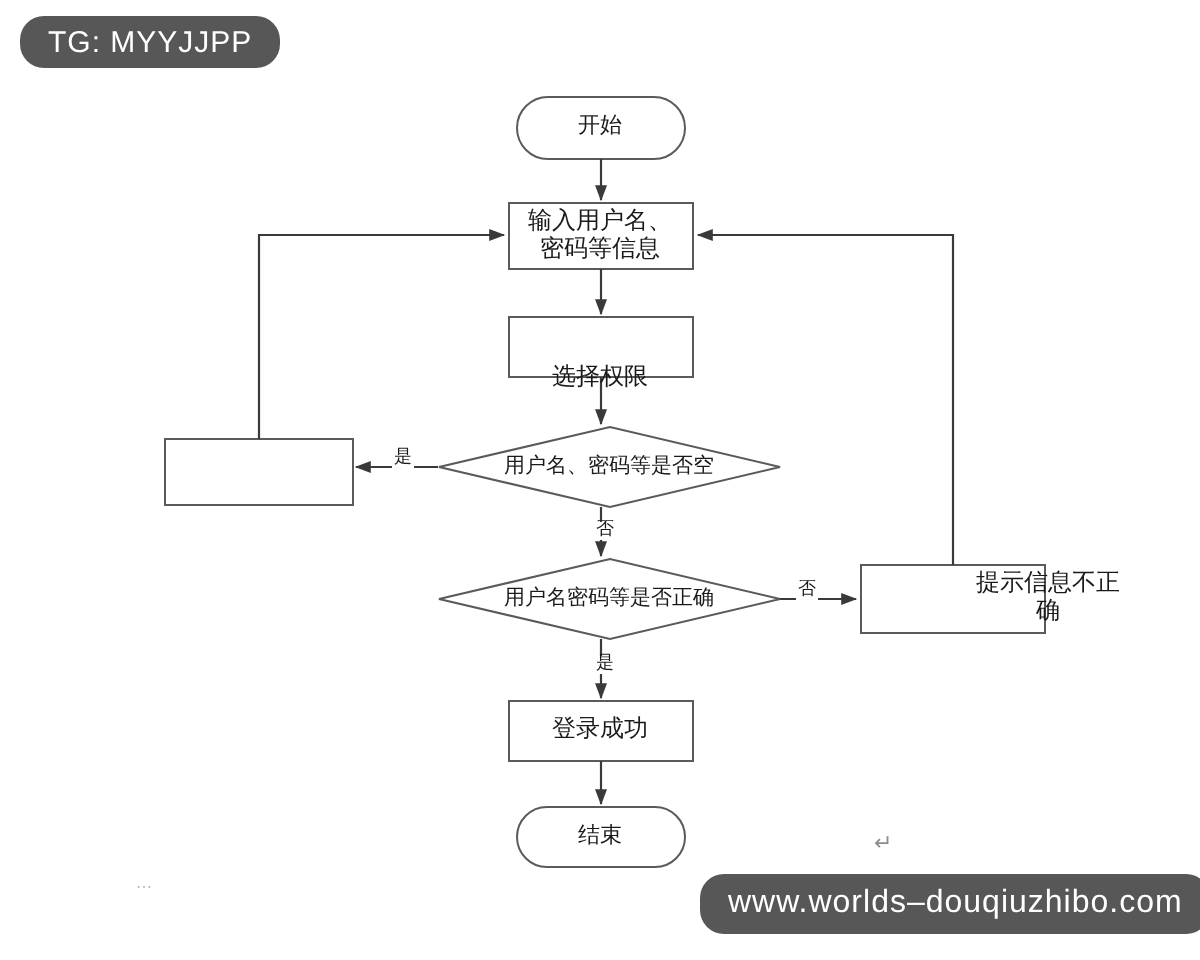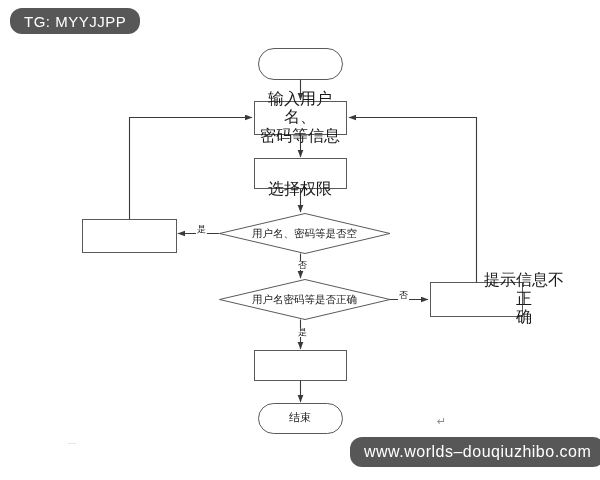--- a/index.html
+++ b/index.html
@@ -58,21 +58,21 @@
     align-items: center;
     justify-content: center;
     text-align: center;
     font-family: "DejaVu Sans", sans-serif;
     color: #1a1a1a;
     line-height: 1.15;
     pointer-events: none;
     white-space: pre-line;
   }
   .terminal-label { font-size: 11px; }
-  .process-label  { font-size: 16px; text-align: center; }
+  .process-label  { font-size: 12px; text-align: center; }
   .decision-label { font-size: 10.5px; white-space: nowrap; }
   .edge-label {
     position: absolute;
     font-size: 9px;
     font-family: "DejaVu Sans", sans-serif;
     color: #1a1a1a;
     background: #ffffff;
     padding: 0 1px;
     line-height: 1;
     pointer-events: none;
@@ -140,34 +140,36 @@
       <path d="M390,299.5 L428,299.5" marker-end="url(#arrow)"></path>
 
       <path d="M300.5,319.5 L300.5,349" marker-end="url(#arrow)"></path>
 
       <path d="M476.5,282.5 L476.5,117.5 L349,117.5" marker-end="url(#arrow)"></path>
 
       <path d="M300.5,380.5 L300.5,402" marker-end="url(#arrow)"></path>
     </g>
   </svg>
 
+  <div class="node-label terminal-label" style="left:258px;top:48px;width:84px;height:31px;">开始</div>
 
   <div class="node-label process-label" style="left:254px;top:101px;width:92px;height:33px;">输入用户名、
 密码等信息</div>
 
   <div class="node-label process-label" style="left:254px;top:174px;width:92px;height:30px;">选择权限</div>
 
   <div class="node-label decision-label" style="left:205px;top:213px;width:199px;height:41px;">用户名、密码等是否空</div>
 
 
   <div class="node-label decision-label" style="left:205px;top:279px;width:199px;height:41px;">用户名密码等是否正确</div>
 
   <div class="node-label process-label" style="left:430px;top:282px;width:92px;height:34px;padding-left:48px;">提示信息不正
 确</div>
 
+  <div class="node-label process-label" style="left:254px;top:350px;width:92px;height:30px;">登录成功</div>
 
   <div class="node-label terminal-label" style="left:258px;top:403px;width:84px;height:30px;">结束</div>
 
   <div class="edge-label" style="left:196px;top:225px;">是</div>
 
   <div class="edge-label" style="left:297px;top:261px;">否</div>
 
   <div class="edge-label" style="left:398px;top:291px;">否</div>
 
   <div class="edge-label" style="left:297px;top:328px;">是</div>

